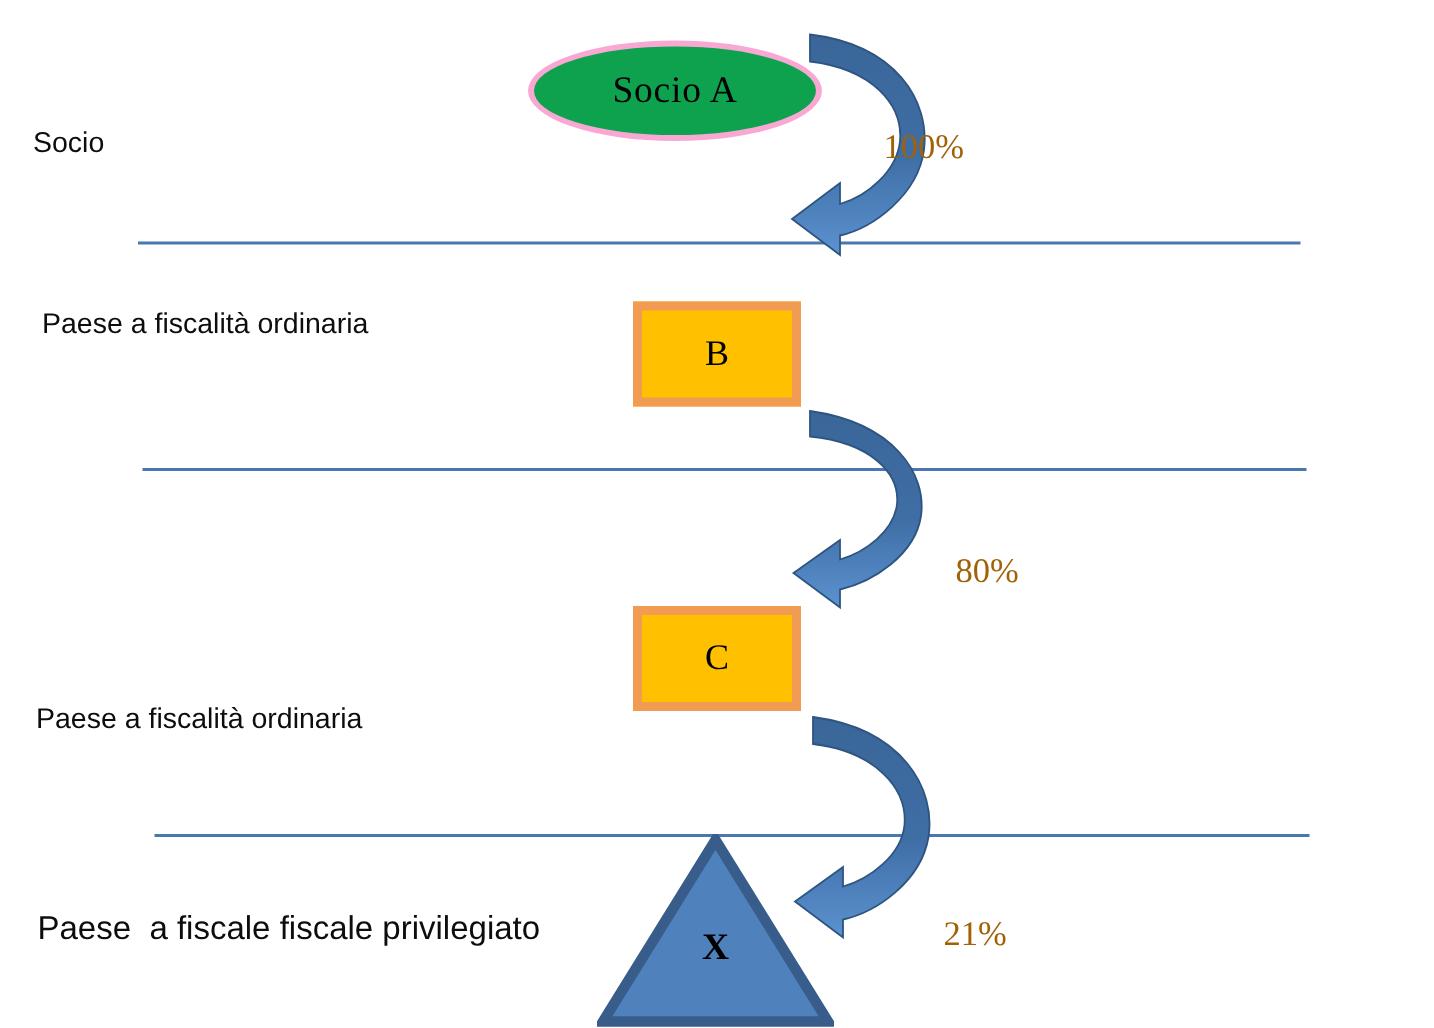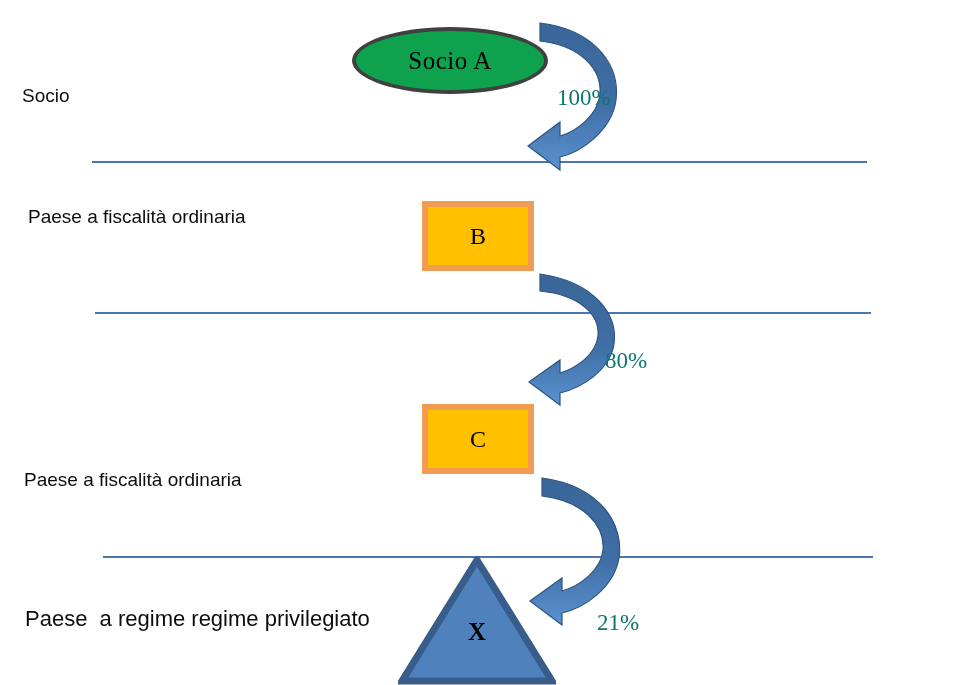--- a/index.html
+++ b/index.html
@@ -39,21 +39,21 @@
   #label-privilegiato    { left: 25px; top: 608px; font-size: 22px; }
 
   
   #node-socio-a {
     position: absolute;
     left: 352px;
     top: 27px;
     width: 196px;
     height: 67px;
     background: #0ea24e;
-    border: 4px solid #404040;
+    border: 4px solid #f9a8d4;
     border-radius: 50%;
     box-sizing: border-box;
     display: flex;
     align-items: center;
     justify-content: center;
   }
   #node-socio-a .node-text {
     font-family: "Liberation Serif", serif;
     font-size: 25px;
     color: #000000;
@@ -108,41 +108,42 @@
   .arrow-curve svg { display: block; overflow: visible; }
   #arrow-100 { left: 520px; top: 18px; }
   #arrow-80  { left: 522px; top: 268px; }
   #arrow-10  { left: 522px; top: 472px; }
 
   
   .pct-label {
     position: absolute;
     font-family: "Liberation Serif", serif;
     font-size: 23px;
-    color: #0f766e;
+    color: #a16207;
     white-space: pre;
     line-height: 1;
+    margin-left: 32px;
   }
   #pct-100 { left: 557px; top: 86px; }
-  #pct-80  { left: 605px; top: 349px; }
+  #pct-80  { left: 605px; top: 369px; }
   #pct-10  { left: 597px; top: 611px; }
 </style>
 </head>
 <body>
 
 <div id="canvas">
 
   <div class="sep-line" id="sep-line-1"></div>
   <div class="sep-line" id="sep-line-2"></div>
   <div class="sep-line" id="sep-line-3"></div>
 
   <div class="jur-label" id="label-italia">Socio</div>
   <div class="jur-label" id="label-ordinaria-1">Paese a fiscalità ordinaria</div>
   <div class="jur-label" id="label-ordinaria-2">Paese a fiscalità ordinaria</div>
-  <div class="jur-label" id="label-privilegiato">Paese  a regime regime privilegiato</div>
+  <div class="jur-label" id="label-privilegiato">Paese  a fiscale fiscale privilegiato</div>
 
   <div id="node-socio-a">
     <span class="node-text">Socio A</span>
   </div>
 
   <div class="node-rect" id="node-b">
     <span class="node-text">B</span>
   </div>
 
   <div class="node-rect" id="node-c">

